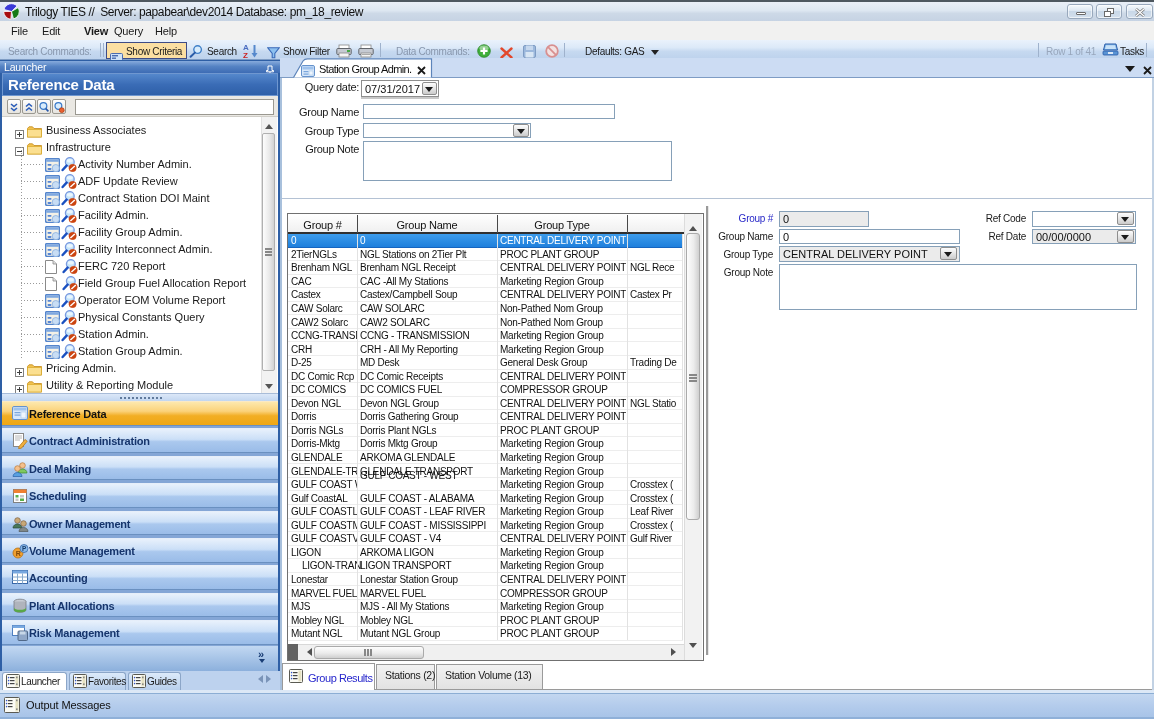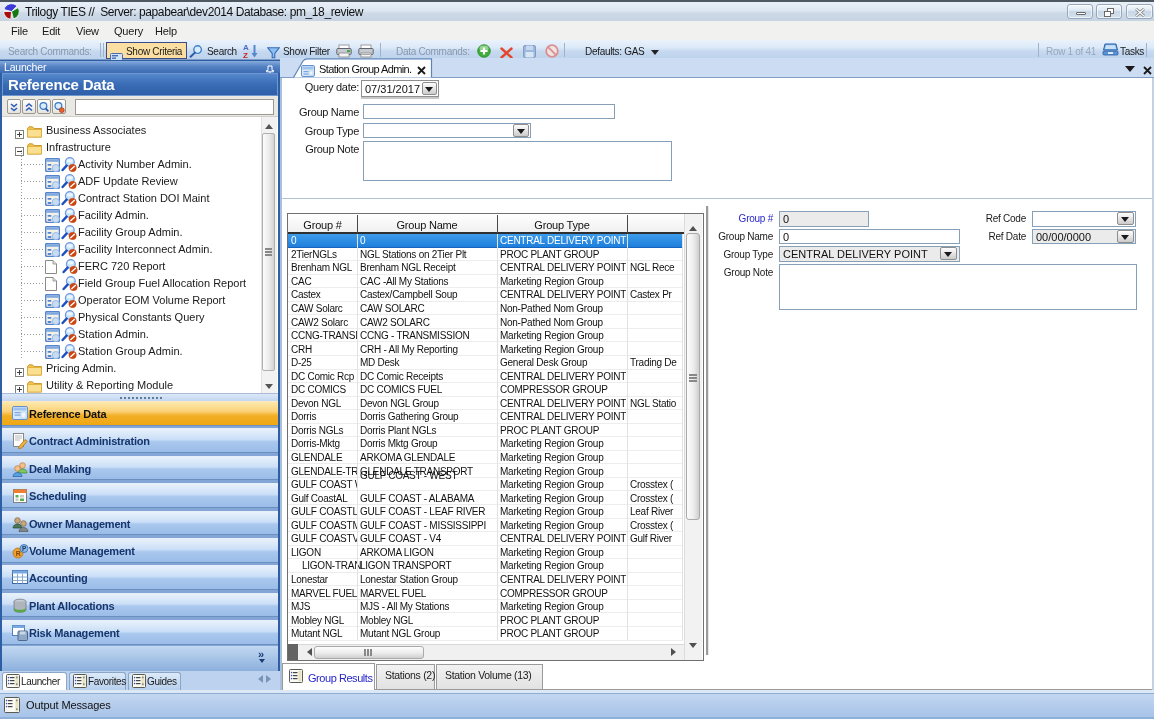--- a/index.html
+++ b/index.html
@@ -23,21 +23,21 @@
       <div class="ab" style="left:10px;top:3px;width:7px;height:6px;background:#fff;border:1px solid #6a6a6a;"></div>
       <div class="ab" style="left:7px;top:6px;width:7px;height:6px;background:#fff;border:1px solid #6a6a6a;"></div>
     </div>
 <div class="ab" style="left:1126px;top:4px;width:27px;height:15px;border-radius:3px;border:1px solid #98a8bc;background:linear-gradient(180deg,#f6fafd,#dde7f2 45%,#c9d8e8 50%,#d3dfec);box-shadow:inset 0 0 0 1px rgba(255,255,255,0.6);"><svg width="27" height="15" viewBox="0 0 27 15" style="">
         <path d="M9,4 L17,11 M17,4 L9,11" stroke="#6a6a6a" stroke-width="2.6"></path>
         <path d="M9,4 L17,11 M17,4 L9,11" stroke="#fdfdfd" stroke-width="1.4"></path>
       </svg></div>
 <div class="ab" style="left:0;top:21px;width:1154px;height:19px;background:#f1f1f0;"></div>
 <div class="lbl" style="left:11px;top:25px;">File</div>
 <div class="lbl" style="left:42px;top:25px;">Edit</div>
-<div class="lbl" style="left:76px;top:25px;">View</div>
+<div class="lbl" style="left:84px;top:25px;font-weight:bold;">View</div>
 <div class="lbl" style="left:114px;top:25px;">Query</div>
 <div class="lbl" style="left:155px;top:25px;">Help</div>
 <div class="ab" style="left:0;top:40px;width:1154px;height:20px;background:linear-gradient(180deg,#eaf2fc 0%,#dce9f8 40%,#c6d9f0 60%,#bdd2ec 100%);border-bottom:1px solid #7e9cc4;"></div>
 <div class="tb" style="left:8px;top:46px;color:#8897ad;">Search Commands:</div>
 <div class="ab" style="left:100px;top:43px;width:1px;height:14px;background:#9fb2cc;"></div>
 <div class="ab" style="left:103px;top:43px;width:1px;height:14px;background:#9fb2cc;"></div>
 <div class="ab" style="left:106px;top:42px;width:81px;height:17px;background:#fbdfa2;border:1px solid #3e4c86;"></div>
 <div class="ab" style="left:110px;top:47px;"><svg width="13" height="8" viewBox="0 0 13 8" style="">
         <rect x="0.5" y="0.5" width="12" height="7" rx="1" fill="#cfe2f6" stroke="#4a6cb0"></rect>
         <rect x="2" y="2" width="6" height="1.4" fill="#4a6cb0"></rect>

